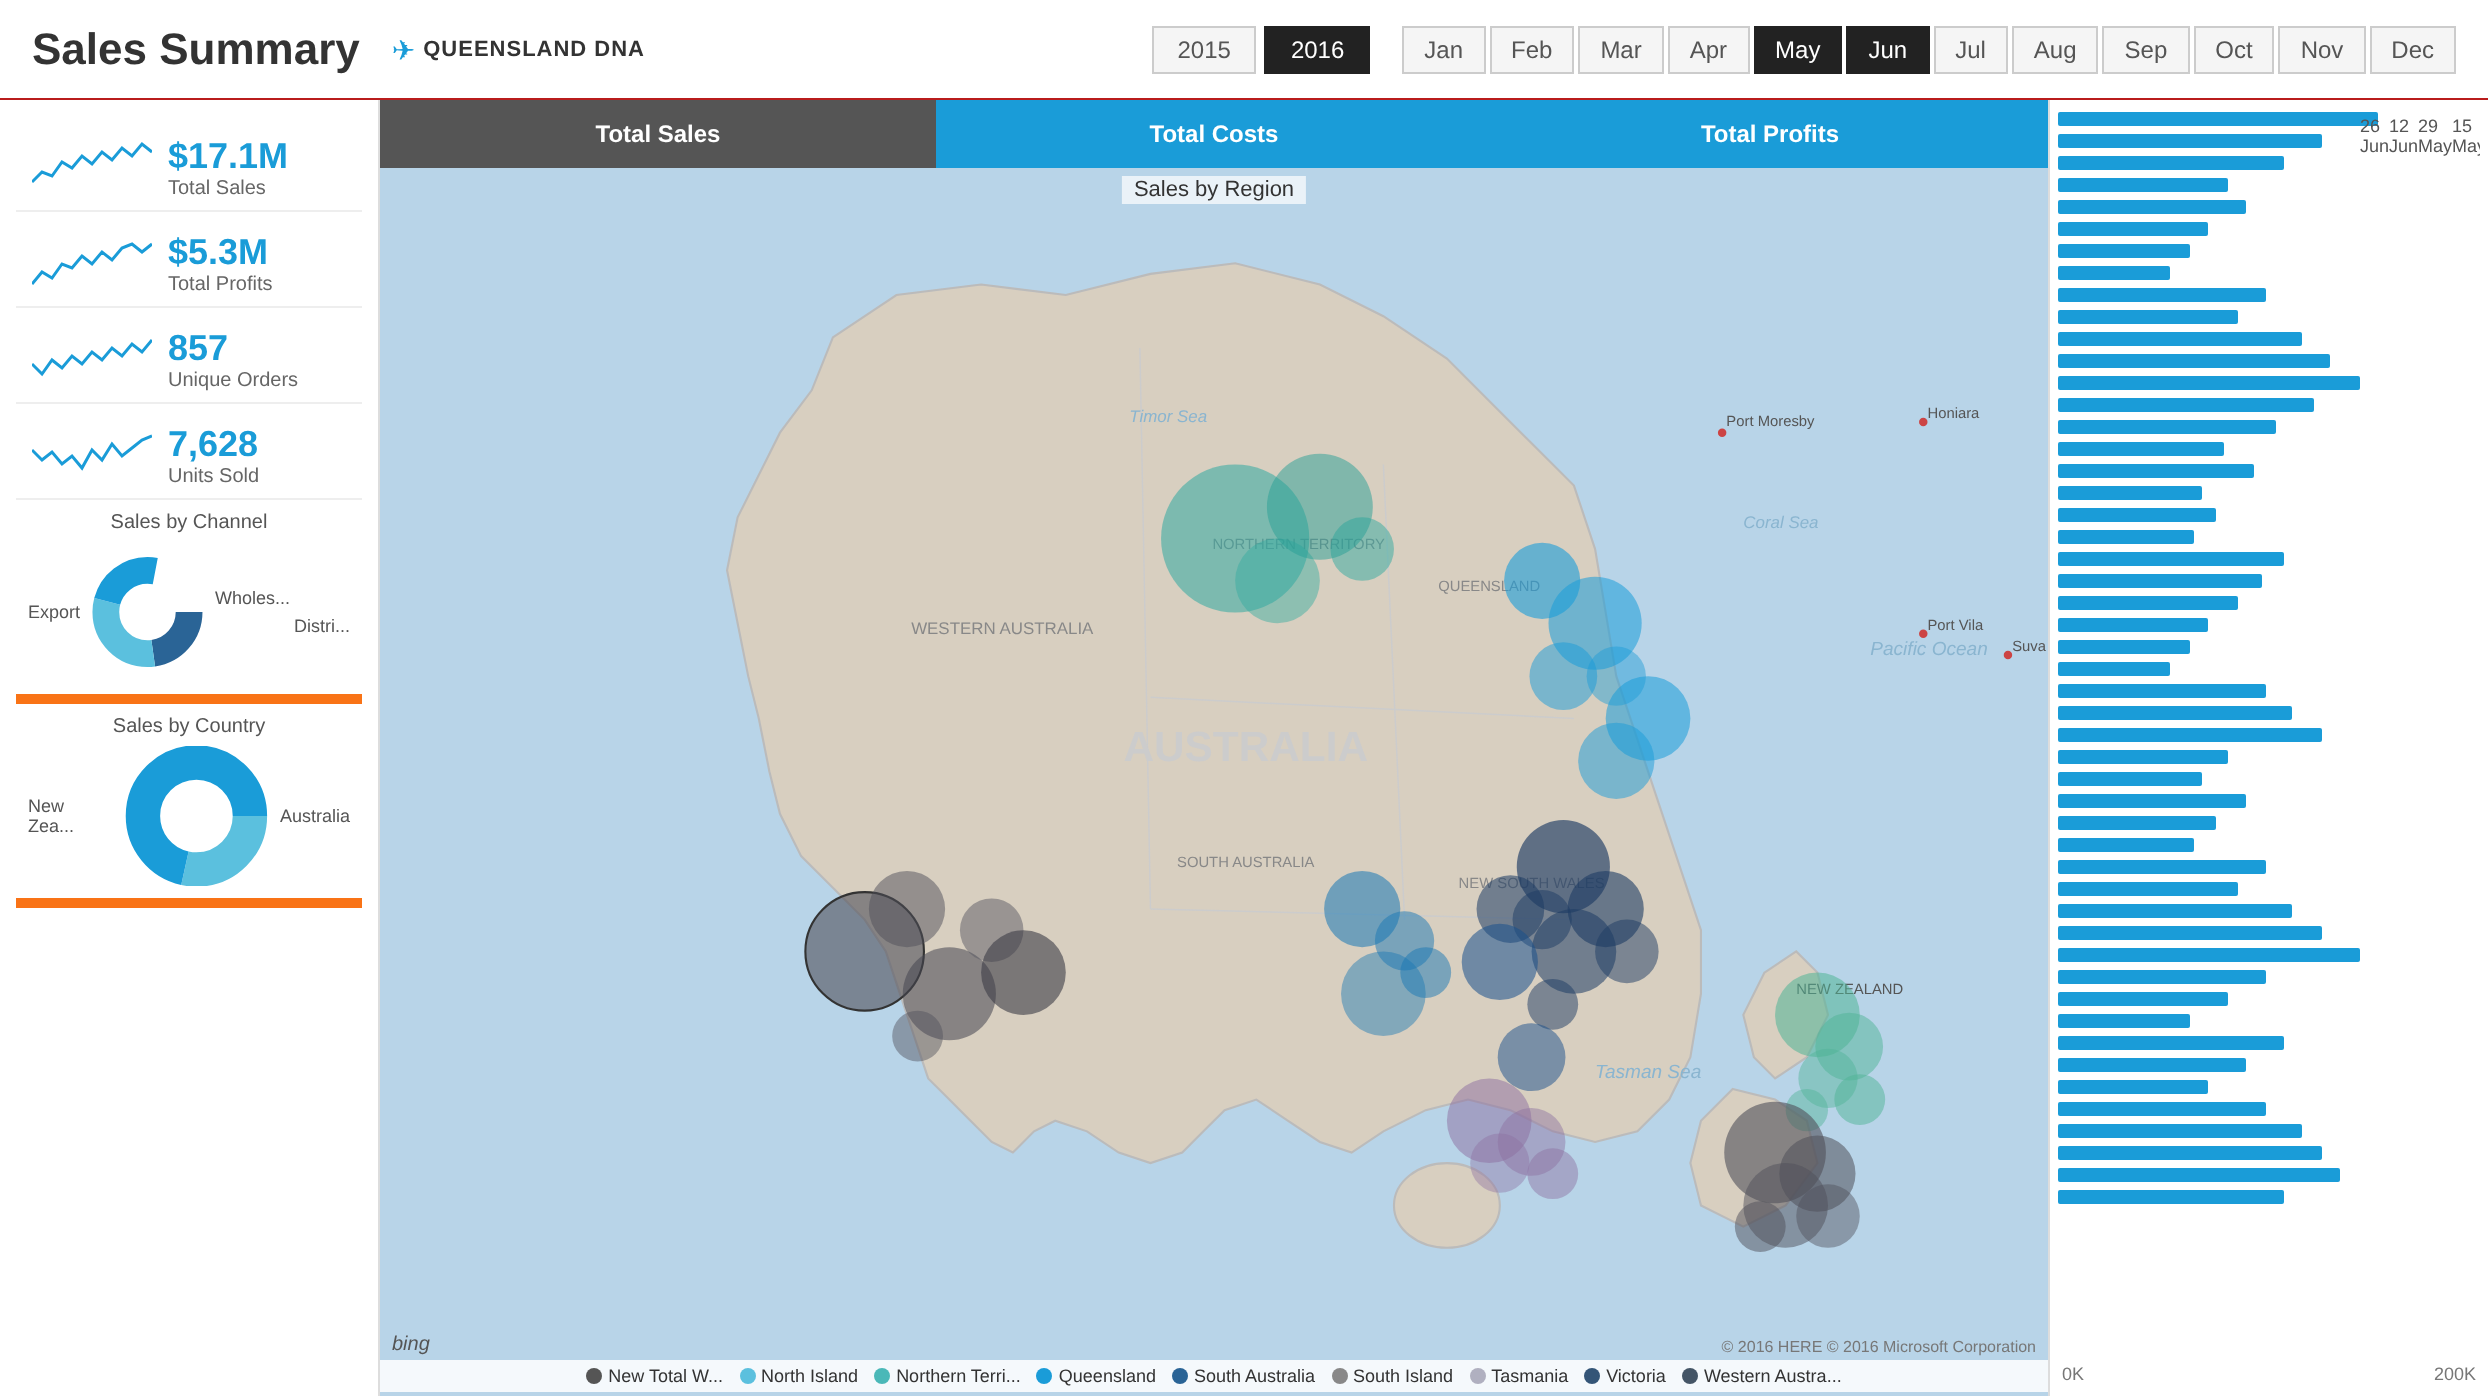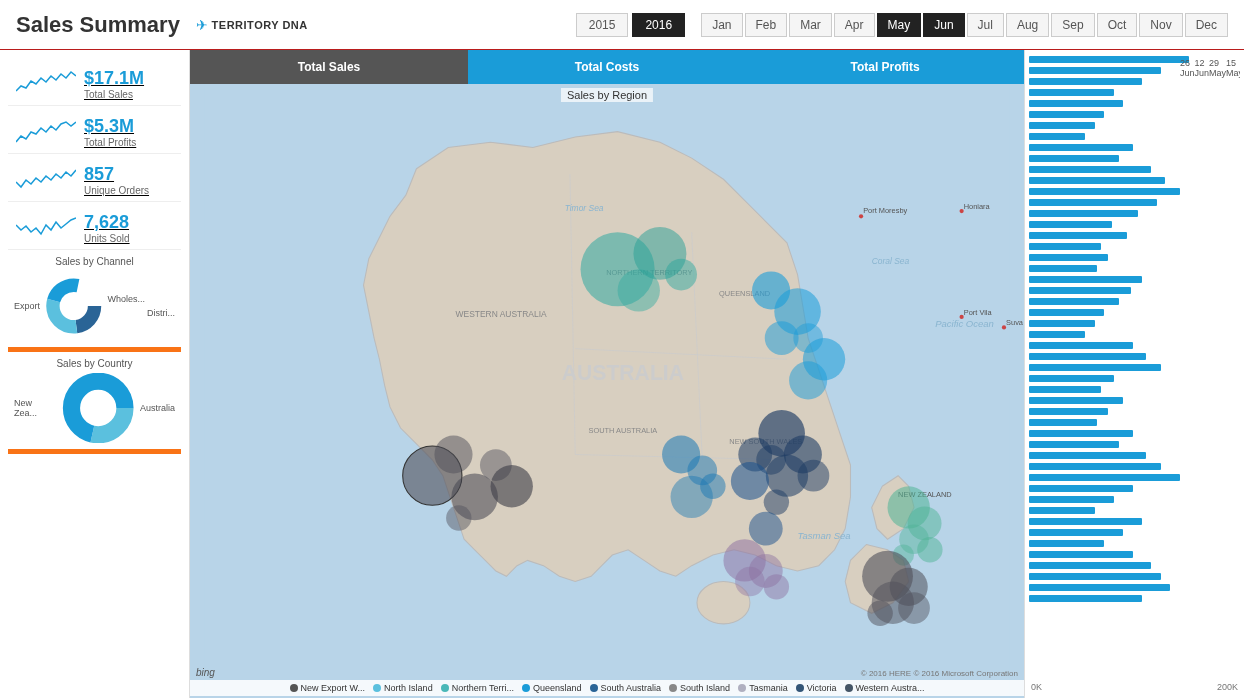--- a/index.html
+++ b/index.html
@@ -98,21 +98,20 @@
       flex-shrink: 0;
       padding: 8px;
     }
 
     .metric-card {
       padding: 8px 8px 4px 8px;
       border-bottom: 1px solid #eee;
       display: flex;
       align-items: center;
       gap: 8px;
-      text-decoration: underline;
     }
     .metric-sparkline {
       width: 60px;
       height: 35px;
       flex-shrink: 0;
     }
     .metric-text {
       flex: 1;
     }
     .metric-value {
@@ -296,21 +295,21 @@
       stroke-width: 1.5;
     }
   </style>
 </head>
 <body>
 
 <div class="header">
   <span class="header-title">Sales Summary</span>
   <div class="brand-logo">
     <span class="brand-logo-icon">✈</span>
-    <span class="brand-name">TERRITORY DNA</span>
+    <span class="brand-name">QUEENSLAND DNA</span>
   </div>
   <div class="year-tabs" id="year-tabs">
       <button class="year-tab">2015</button>
       <button class="year-tab active">2016</button>
     </div>
   <div class="month-tabs" id="month-tabs">
       <button class="month-tab">Jan</button>
       <button class="month-tab">Feb</button>
       <button class="month-tab">Mar</button>
       <button class="month-tab">Apr</button>
@@ -498,21 +497,21 @@
         <circle cx="665" cy="475" r="18" fill="rgba(80,80,90,0.55)"></circle>
         <circle cx="650" cy="490" r="20" fill="rgba(80,80,90,0.5)"></circle>
         <circle cx="670" cy="495" r="15" fill="rgba(80,80,90,0.45)"></circle>
         <circle cx="638" cy="500" r="12" fill="rgba(80,80,90,0.5)"></circle>
       </svg>
       <div class="bing-logo">bing</div>
       <div class="copyright-text">© 2016 HERE  © 2016 Microsoft Corporation</div>
       <div class="map-legend" id="map-legend">
           <div class="legend-item">
     <div class="legend-dot" style="background:#555;"></div>
-    <span>New Export W...</span>
+    <span>New Total W...</span>
   </div>
           <div class="legend-item">
     <div class="legend-dot" style="background:#5bc0de;"></div>
     <span>North Island</span>
   </div>
           <div class="legend-item">
     <div class="legend-dot" style="background:#4ab8b8;"></div>
     <span>Northern Terri...</span>
   </div>
           <div class="legend-item">

